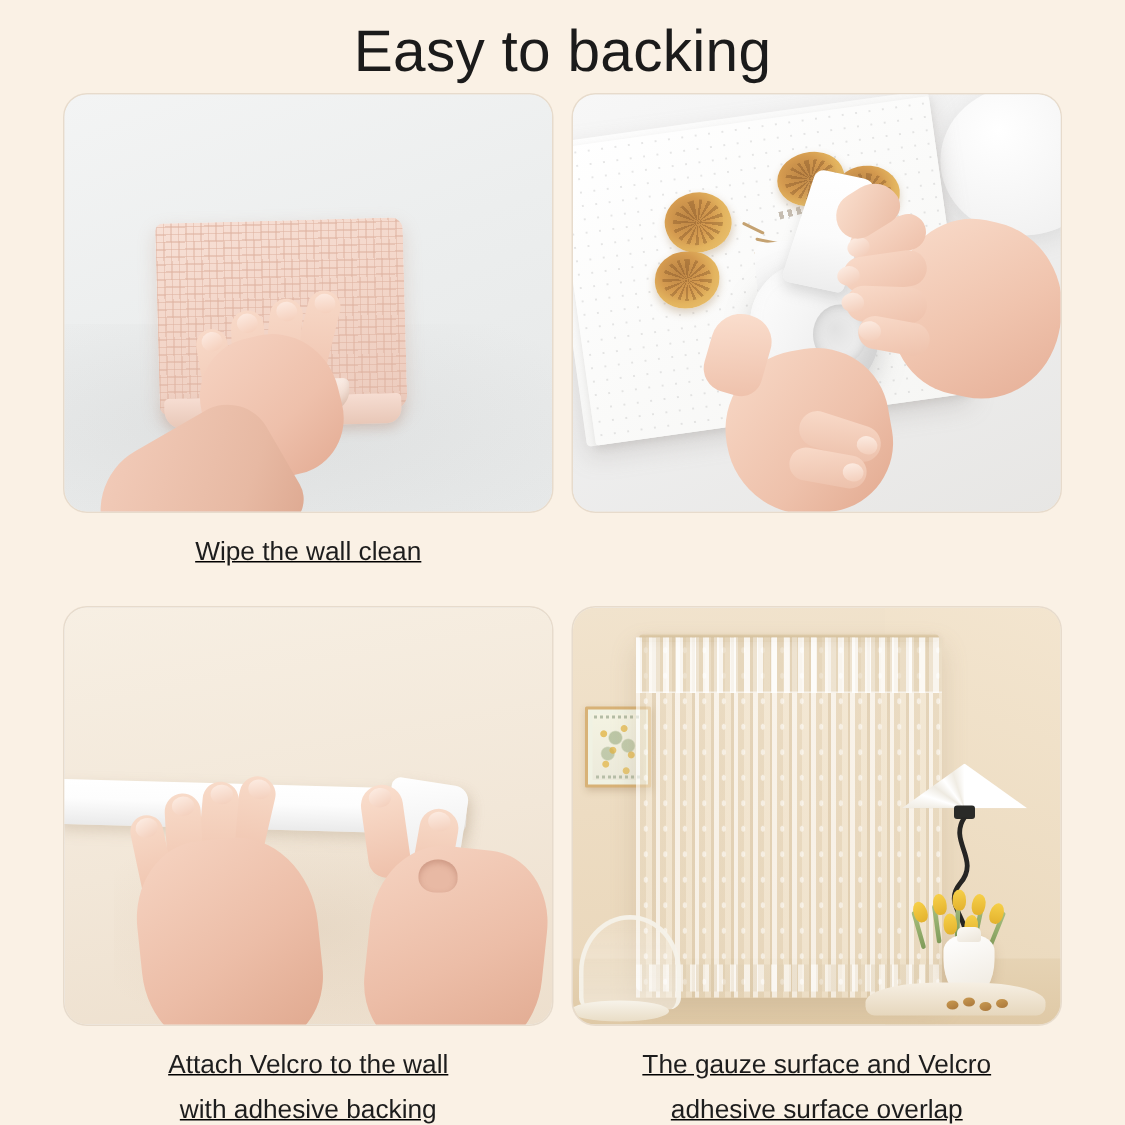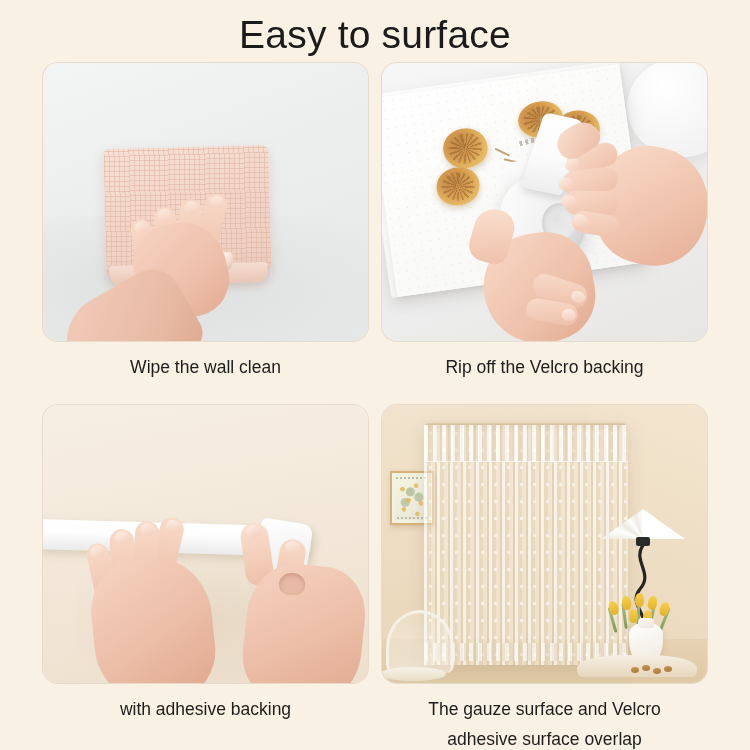--- a/index.html
+++ b/index.html
@@ -19,21 +19,21 @@
     line-height:46px;
     color:#1b1b1b;
     letter-spacing:0.2px;
     font-weight:400;
   }
 
   .grid{
     position:absolute;left:43px;top:63px;
     width:664px;height:680px;
   }
-  .cell{position:absolute;width:325px;}
+  .cell{position:absolute;width:325px;text-decoration:underline;}
   .cell.c1{left:0;top:0;}
   .cell.c2{left:339px;top:0;}
   .cell.c3{left:0;top:342px;}
   .cell.c4{left:339px;top:342px;}
 
   .photo{
     position:relative;
     width:325px;height:278px;
     border-radius:15px;
     overflow:hidden;
@@ -412,21 +412,21 @@
     position:absolute;left:-2px;bottom:2px;width:66px;height:14px;
     background:linear-gradient(180deg,#f7f3ea,#e9ddc6);
     border-radius:50%;
   }
 </style>
 </head>
 <body>
 
 <div class="page">
 
-  <div class="title">Easy to surface</div>
+  <div class="title">Easy to backing</div>
 
   <div class="grid">
 
     <div class="cell c1">
       <div class="photo">
         <div class="fill p1bg"></div>
         <div class="p1wall-shadow"></div>
         <div class="cloth"></div>
         <div class="cloth-fold"></div>
         <div class="hand1">
@@ -502,23 +502,20 @@
           <div class="palm"></div>
           <div class="thumb"></div>
           <div class="fg a">
               <span class="nail" style="left:40px;top:6px;"></span>
             </div>
           <div class="fg b">
               <span class="nail" style="left:36px;top:5px;"></span>
             </div>
         </div>
       </div>
-      <div class="caption">
-        <span>Rip off the Velcro backing</span>
-      </div>
     </div>
 
     <div class="cell c3">
       <div class="photo">
         <div class="fill p3bg"></div>
         <div class="p3shadow"></div>
         <div class="velcro"></div>
         <div class="velcro-end"></div>
         <div class="hand3l">
           <div class="fg f1">
@@ -540,20 +537,21 @@
               <span class="nail" style="left:6px;top:2px;"></span>
             </div>
           <div class="fg a">
               <span class="nail" style="left:5px;top:2px;"></span>
             </div>
           <div class="palm"></div>
         </div>
         <div class="pinch-gap"></div>
       </div>
       <div class="caption">
+        <span>Attach Velcro to the wall</span>
         <span class="l2">with adhesive backing</span>
       </div>
     </div>
 
     <div class="cell c4">
       <div class="photo">
         <div class="fill p4bg"></div>
         <div class="p4-wallR"></div>
         <div class="p4-floor"></div>
 

